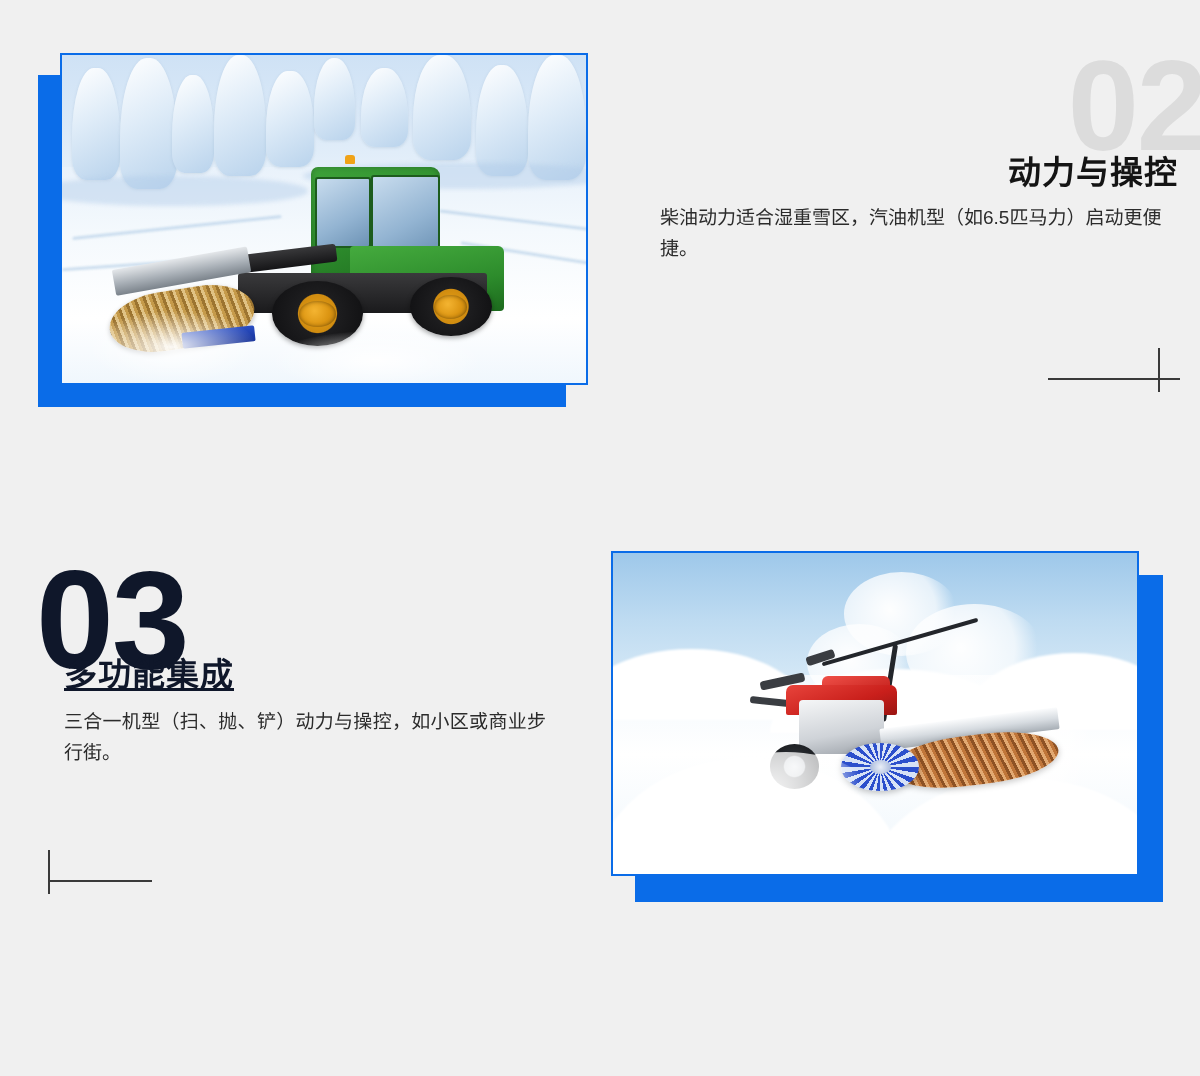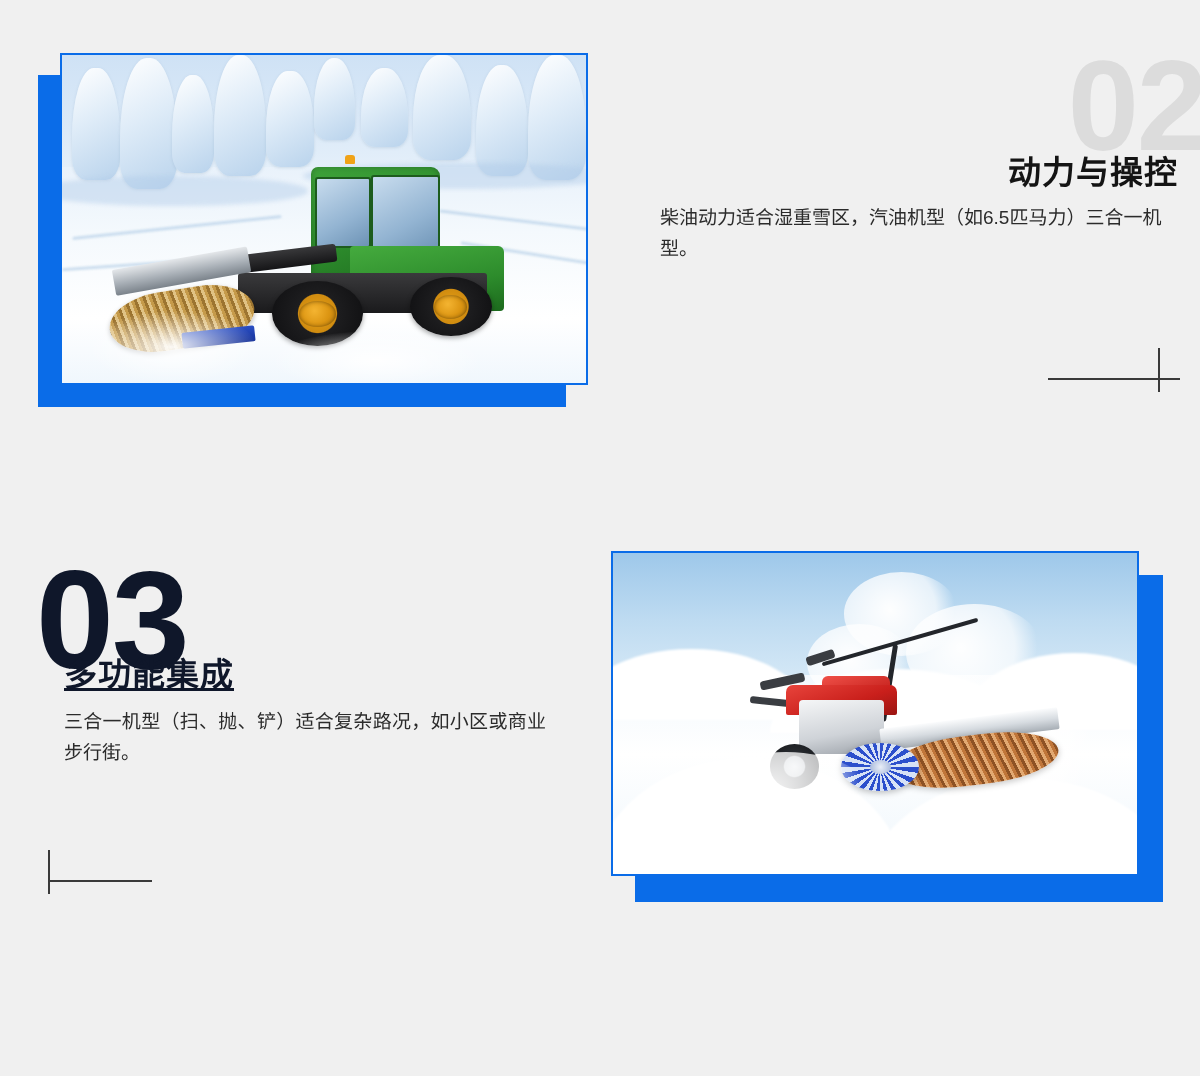--- a/index.html
+++ b/index.html
@@ -323,34 +323,34 @@
       <div class="spray" style="left:5%;top:78%;width:32%;height:22%;"></div>
       <div class="spray" style="left:40%;top:84%;width:40%;height:18%;"></div>
     </div>
   </div>
 
   <div class="watermark" id="watermark-02" style="color: rgb(220, 220, 220);">02</div>
 
   <h2 class="section-heading" id="heading-02" style="color: rgb(20, 20, 20);">动力与操控</h2>
 
   <div class="section-body" id="body-02" style="color: rgb(43, 43, 43);">
-    <p class="para">柴油动力适合湿重雪区，汽油机型（如6.5匹马力）三合一机型。</p>
+    <p class="para">柴油动力适合湿重雪区，汽油机型（如6.5匹马力）启动更便捷。</p>
   </div>
 
   <div class="rule-mark" id="mark-02">
     <div class="rule-h"></div>
     <div class="rule-v"></div>
   </div>
 
   <div class="watermark" id="watermark-03" style="color: #0f172a;">03</div>
 
   <h2 class="section-heading" id="heading-03" style="color: #0f172a; text-decoration: underline;">多功能集成</h2>
 
   <div class="section-body" id="body-03" style="color: rgb(43, 43, 43);">
-    <p class="para">三合一机型（扫、抛、铲）适合复杂路况，如小区或商业步行街。</p>
+    <p class="para">三合一机型（扫、抛、铲）动力与操控，如小区或商业步行街。</p>
   </div>
 
   <div class="rule-mark" id="mark-03">
     <div class="rule-h"></div>
     <div class="rule-v"></div>
   </div>
 
   <div class="photo-accent" id="accent-two" style="background: rgb(10, 108, 232);"></div>
 
   <div class="photo" id="photo-two" style="border-color: rgb(10, 108, 232);">

